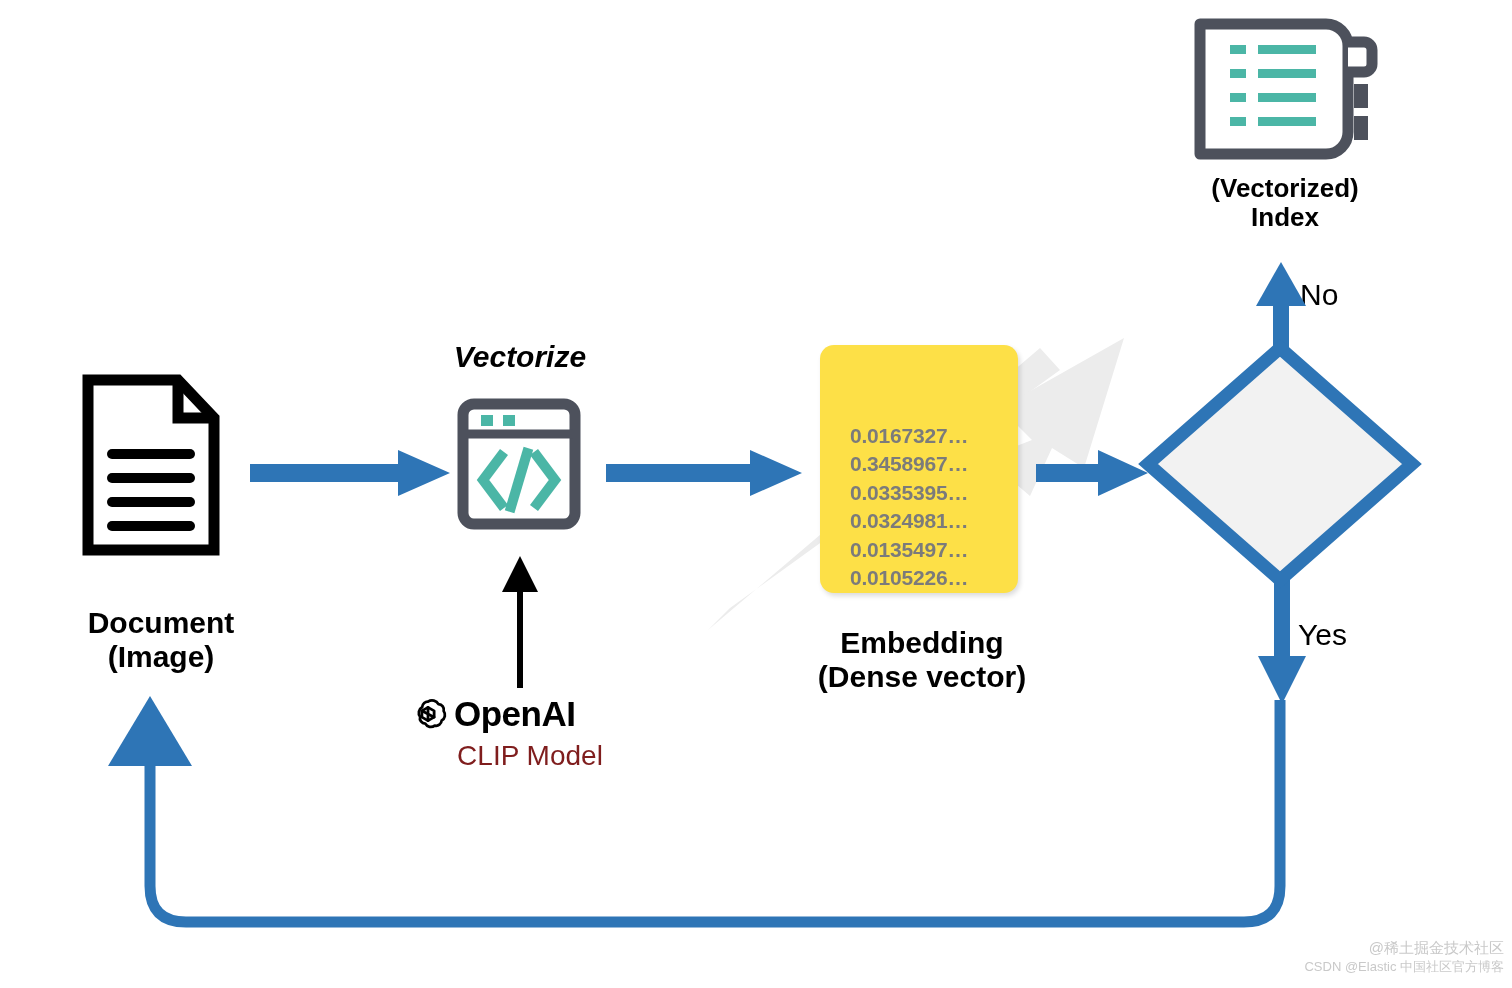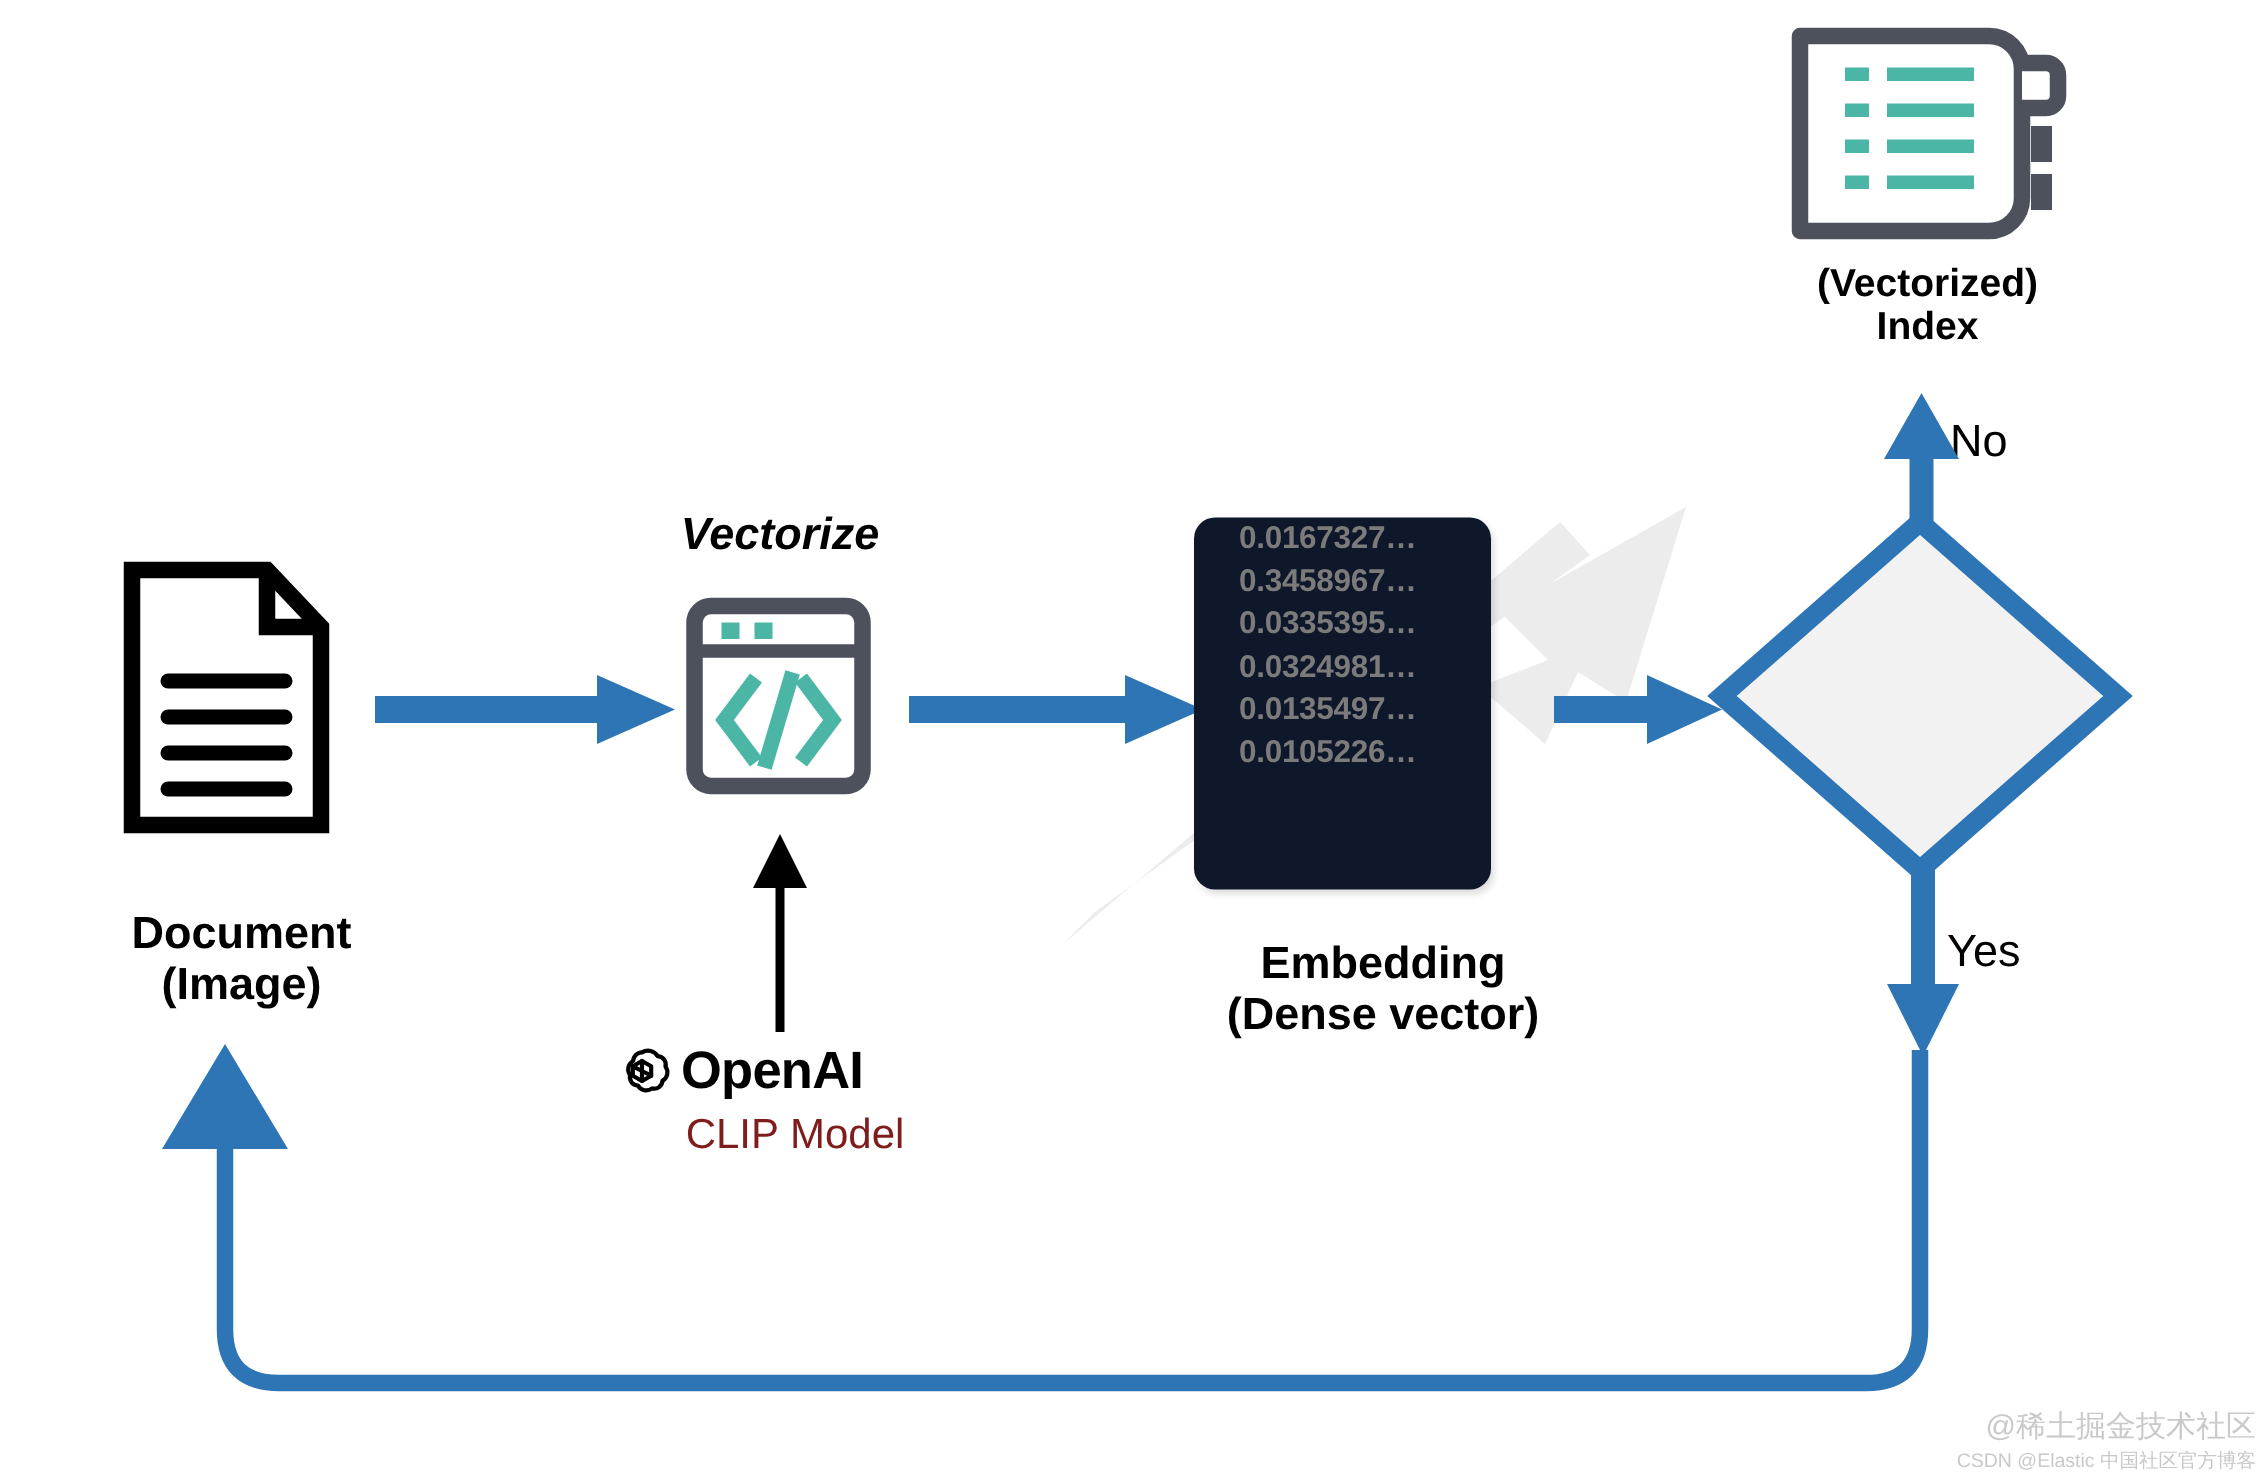--- a/index.html
+++ b/index.html
@@ -28,27 +28,27 @@
   .lbl-bold { font-weight: bold; }
 
   
   #doc-icon { left: 78px; top: 372px; width: 146px; height: 186px; }
 
   
   #code-icon { left: 457px; top: 398px; width: 124px; height: 132px; }
 
   
   #embedding-card {
-    left: 796px; top: 345px; width: 198px; height: 248px;
-    background: #0f172a;
+    left: 820px; top: 345px; width: 198px; height: 248px;
+    background: #fde047;
     border-radius: 14px;
     box-shadow: 2px 3px 5px rgba(0,0,0,0.14);
     display: flex;
     flex-direction: column;
-    justify-content: flex-start;
+    justify-content: flex-end;
     align-items: flex-start;
     padding-left: 30px;
     box-sizing: border-box;
     z-index: 5;
   }
   .vec-val {
     font-family: "Liberation Sans", sans-serif;
     font-weight: bold;
     font-size: 21px;
     color: #7b7b7b;
@@ -80,21 +80,21 @@
   #openai-name {
     font-size: 35px; font-weight: bold; color: #000; letter-spacing: -0.5px;
   }
   #clip-model { font-size: 28px; color: #7f1d1d; margin-top: 6px; }
 
   
   #watermark {
     left: 1272px; top: 938px; width: 232px; text-align: right;
     color: #c9c9c9; line-height: 1.35;
   }
-  #wm1 { font-size: 20px; }
+  #wm1 { font-size: 15px; }
   #wm2 { font-size: 13px; color: #c9c9c9; }
 
   
   #label-document  { left: 26px;  top: 606px; width: 270px; font-size: 30px; }
   #label-vectorize { left: 430px; top: 340px; width: 180px; font-size: 30px; font-style: italic; }
   #label-embedding { left: 772px; top: 626px; width: 300px; font-size: 30px; }
   #label-index     { left: 1150px; top: 174px; width: 270px; font-size: 26px; }
   #label-no  { left: 1300px; top: 278px; font-size: 30px; }
   #label-yes { left: 1298px; top: 618px; font-size: 30px; }
 

